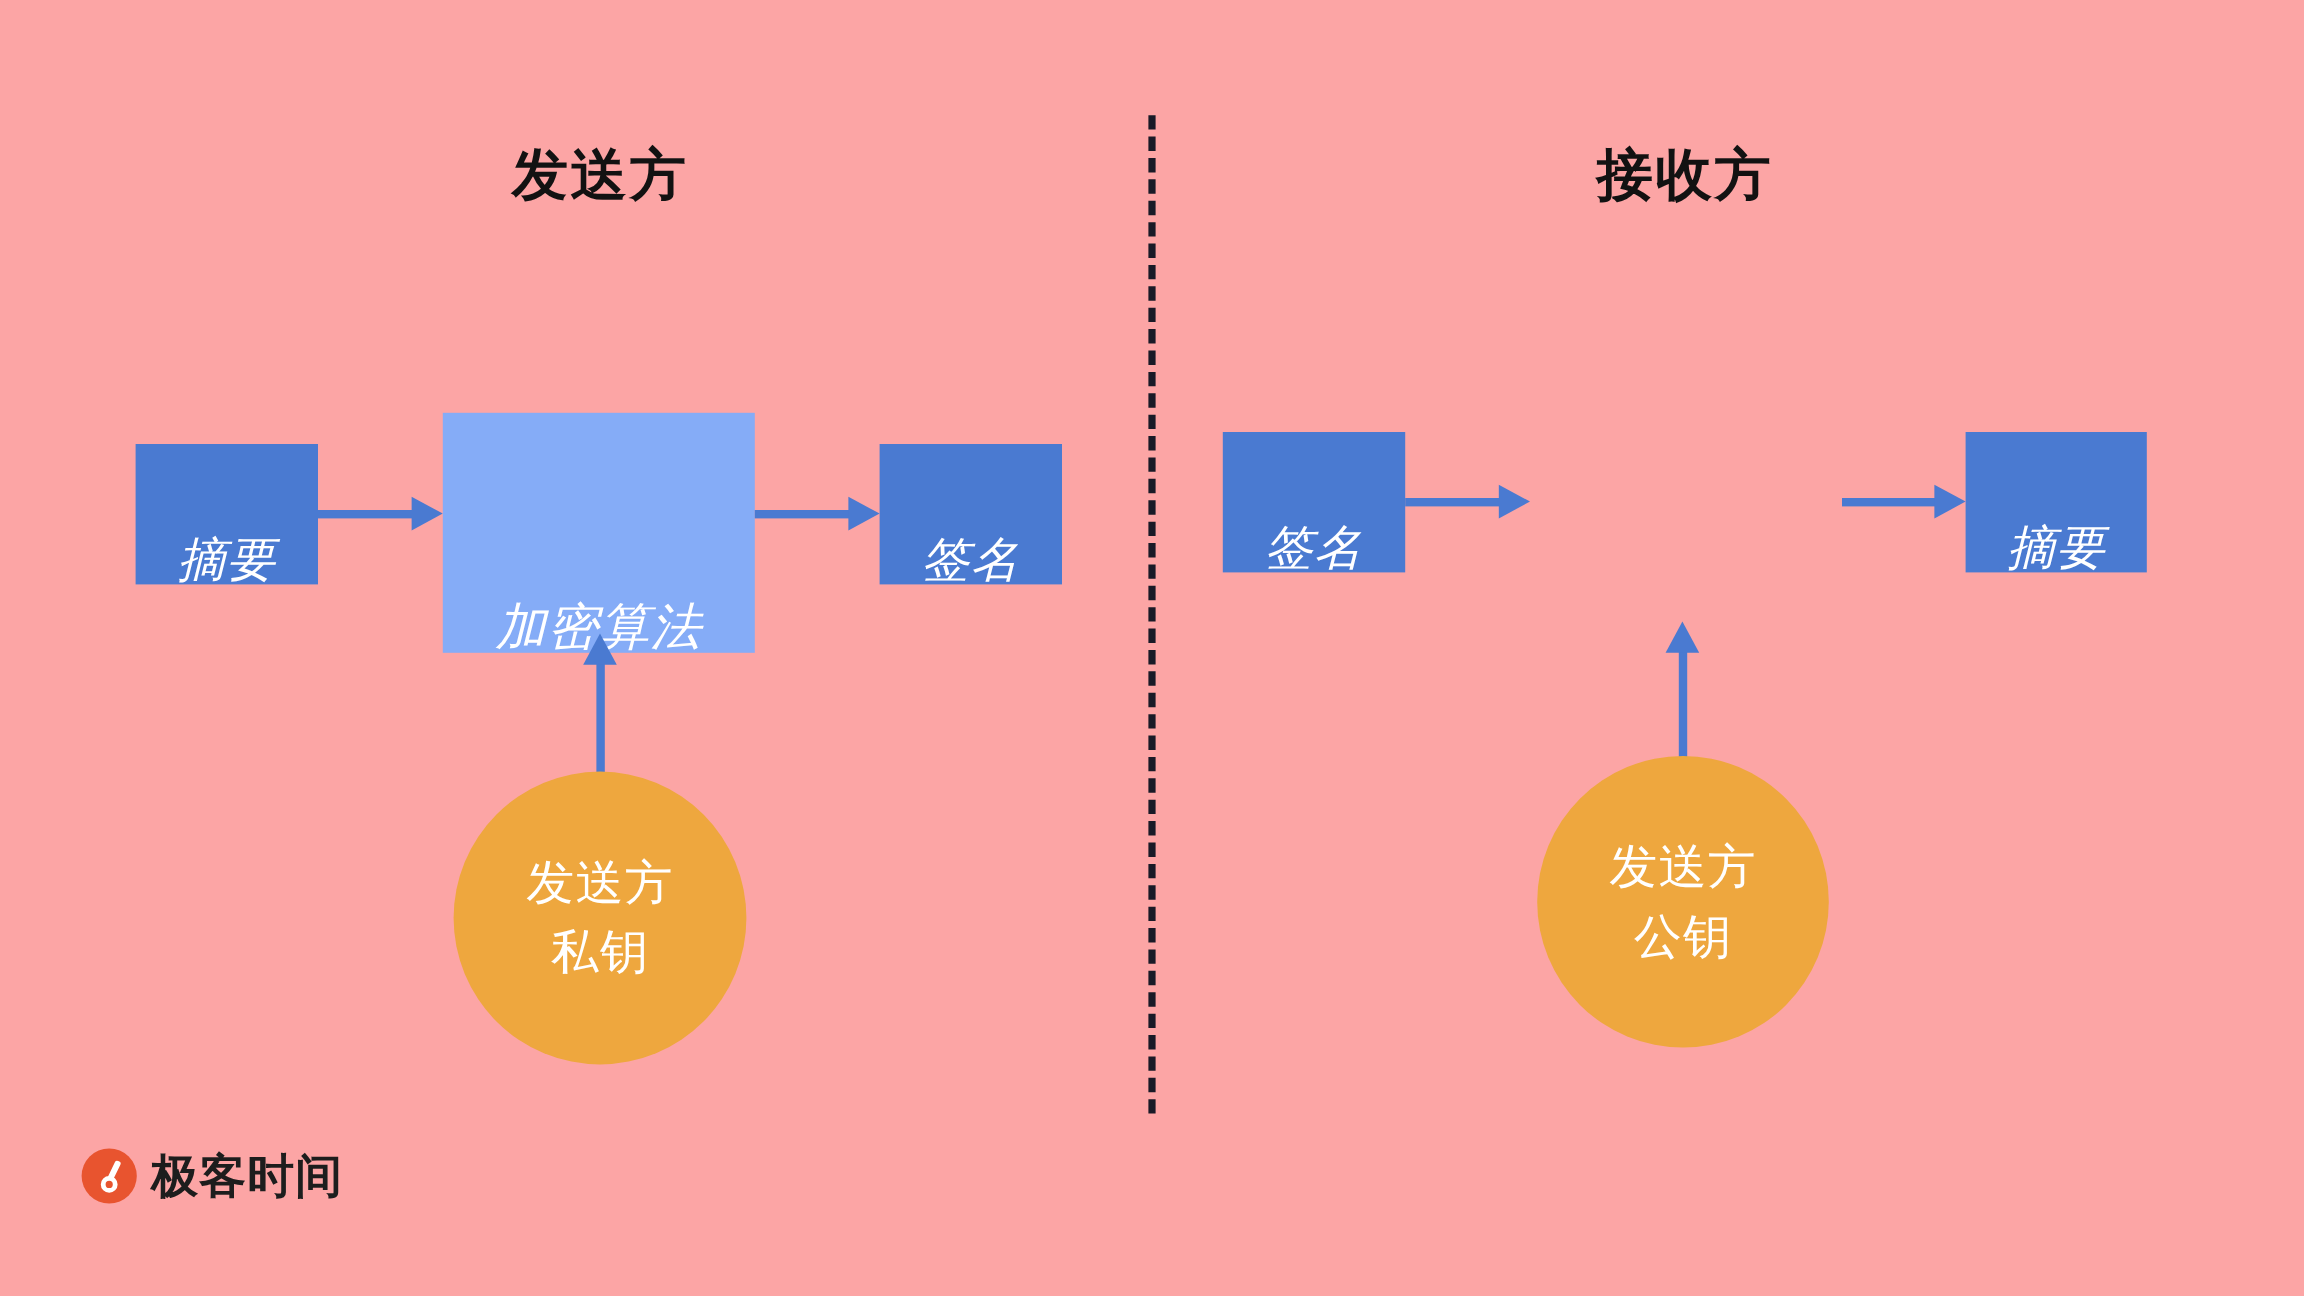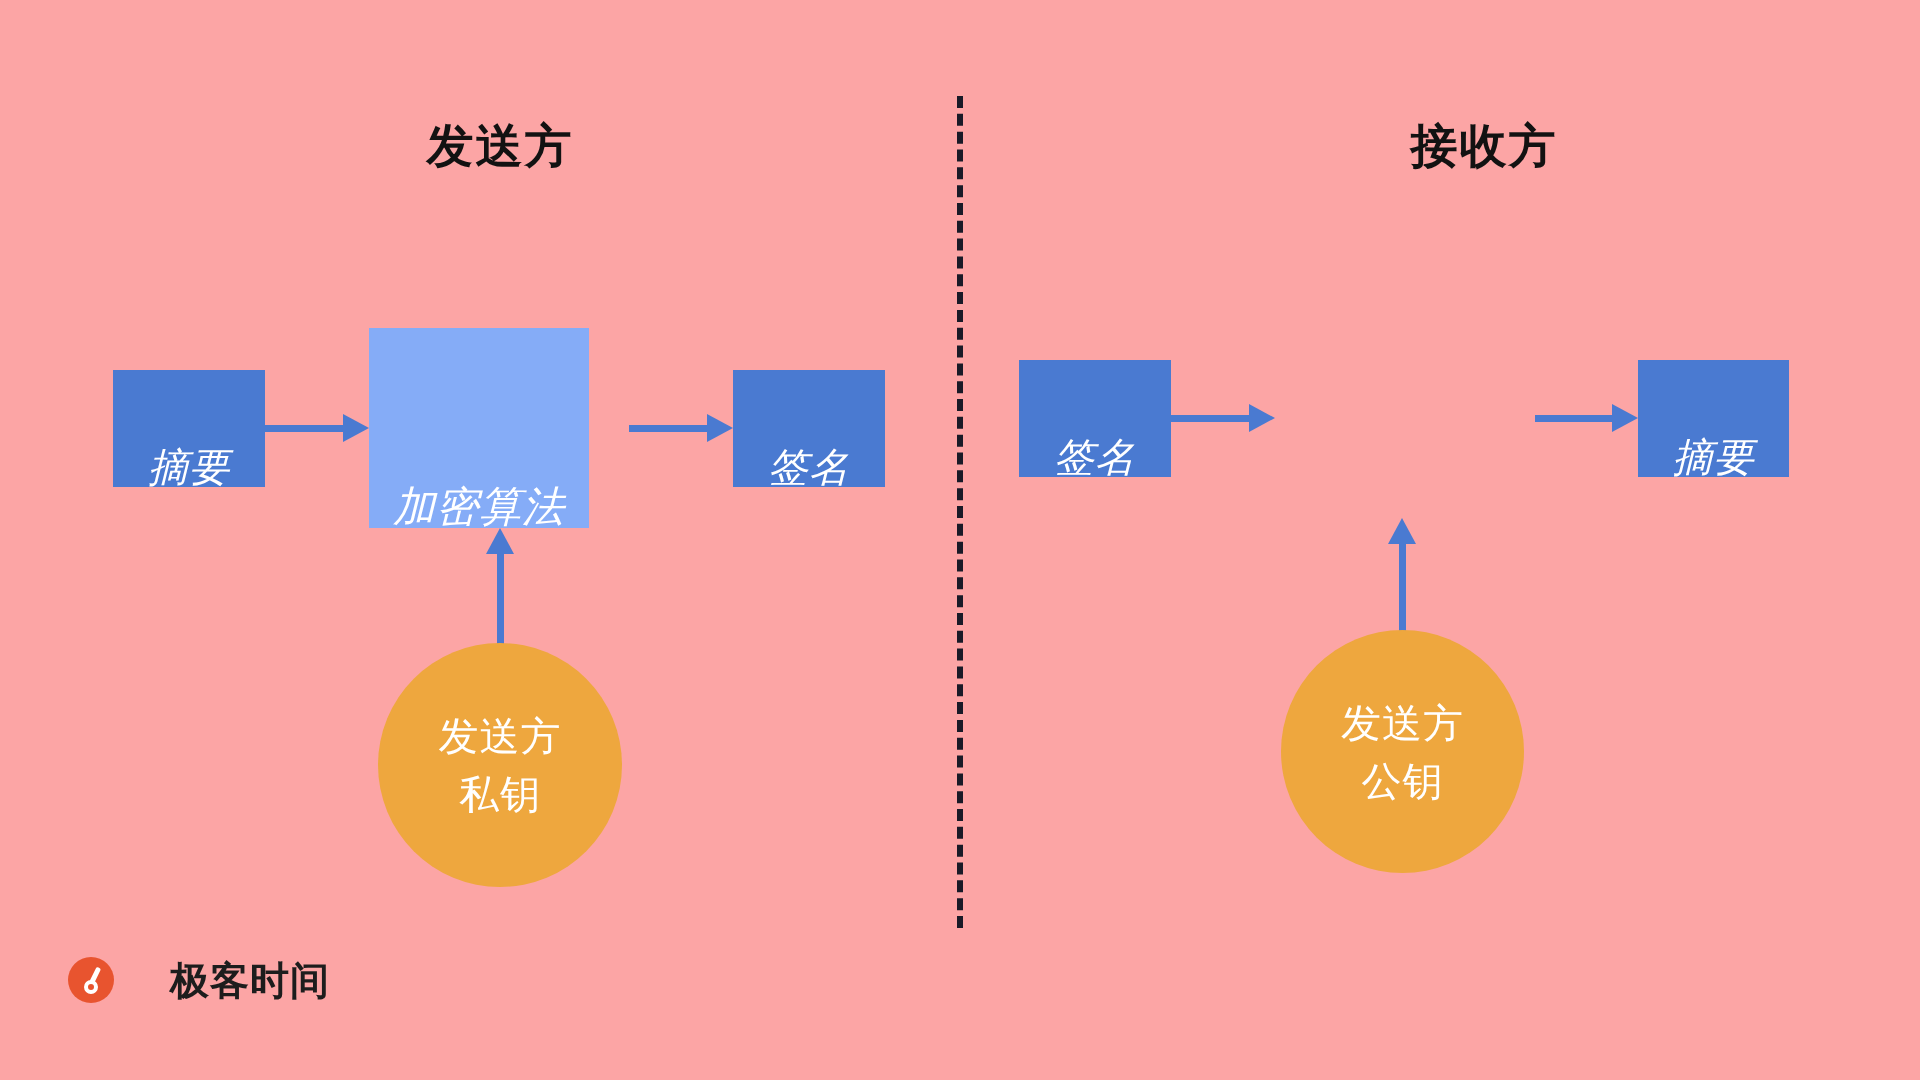--- a/index.html
+++ b/index.html
@@ -148,44 +148,43 @@
     border-radius: 50%;
     box-sizing: border-box;
   }
   .logo-text {
     font-size: 39px;
     font-weight: bold;
     color: #1d1d1d;
     letter-spacing: 1px;
     line-height: 1;
     white-space: nowrap;
-    margin-left: 44px;
   }
 </style>
 </head>
 <body>
 
 <div id="canvas">
 
   <div class="section-title" style="left:500px; top:122px;">发送方</div>
 
-  <div class="section-title" style="left:1484px; top:122px;">接收方</div>
+  <div class="section-title" style="left:1404px; top:122px;">接收方</div>
 
   <div class="divider" style="left:957px; top:96px; height:832px;"></div>
 
   <div class="node-box dark" style="left:113px; top:370px; width:152px; height:117px;">
     <span>摘要</span>
   </div>
 
   <div class="arrow arrow-h" style="left:265px; top:414px; width:104px; height:28px;">
     <div class="shaft" style="width:86px;"></div>
     <div class="head"></div>
   </div>
 
-  <div class="node-box light" style="left:369px; top:328px; width:220px; height:200px;">
+  <div class="node-box light" style="left:369px; top:344px; width:260px; height:200px;">
     <span>加密算法</span>
   </div>
 
   <div class="arrow arrow-h" style="left:629px; top:414px; width:104px; height:28px;">
     <div class="shaft" style="width:86px;"></div>
     <div class="head"></div>
   </div>
 
   <div class="node-box dark" style="left:733px; top:370px; width:152px; height:117px;">
     <span>签名</span>

